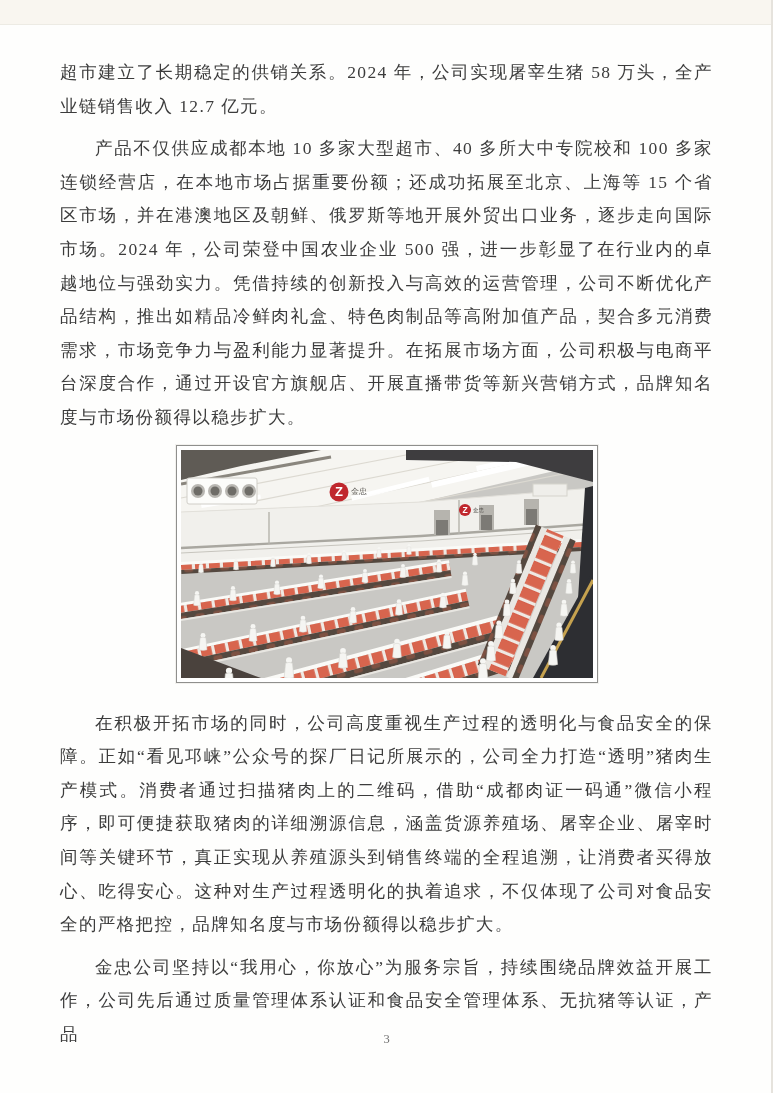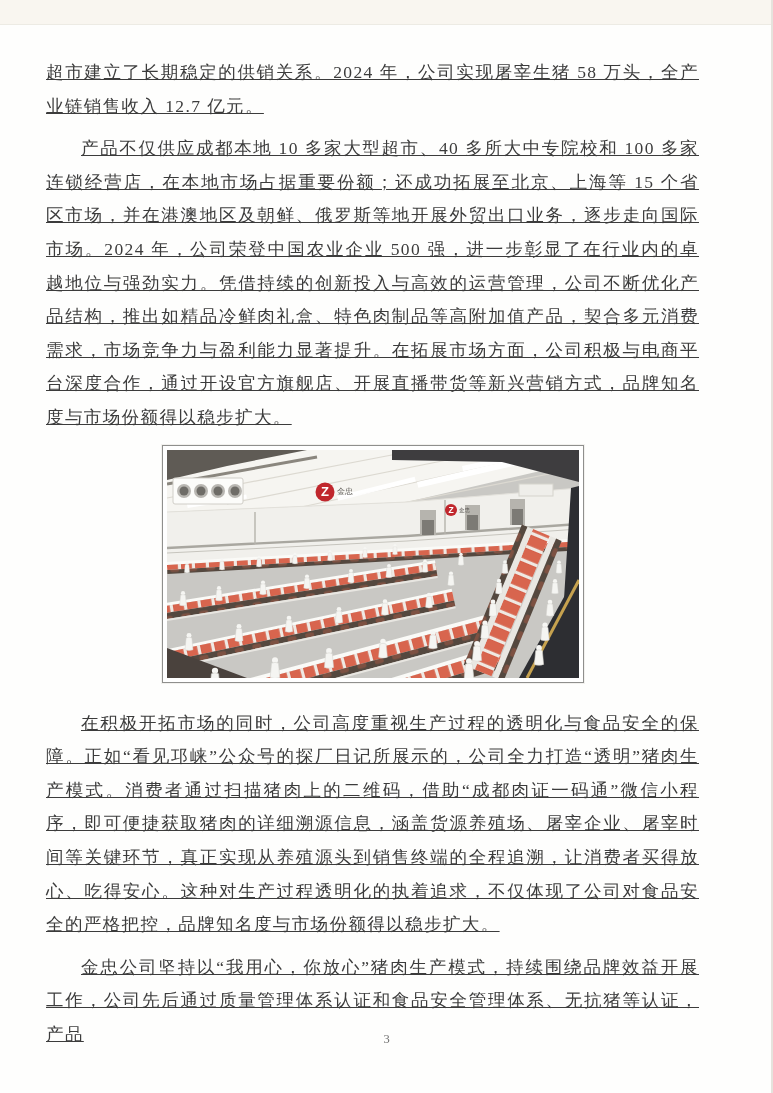--- a/index.html
+++ b/index.html
@@ -13,21 +13,21 @@
   }
   .scan-top{
     position:absolute;top:0;left:0;right:0;height:24px;
     background:#f9f6f0;border-bottom:1px solid #edebe4;
   }
   .scan-right{
     position:absolute;top:0;right:0;width:2px;height:100%;
     background:#e6e3dd;
   }
   .content{
-    position:absolute;top:56px;left:46px;width:653px;text-decoration:underline;
+    position:absolute;top:56px;left:60px;width:653px;
   }
   p.body{
     font-size:17.5px;line-height:33.6px;
     text-align:justify;letter-spacing:1.4px;
     margin:0 0 9px 0;
   }
   p.indent{text-indent:2em;}
   figure.photo-frame{
     margin:10px auto 24px auto;
     width:412px;
@@ -235,17 +235,17 @@
           <use href="#wk" transform="translate(378,186) scale(1.0)"></use>
           <use href="#wk" transform="translate(372,210) scale(1.1)"></use>
 
           <use href="#wk" transform="translate(284,132) scale(0.78)"></use>
           <use href="#wk" transform="translate(294,112) scale(0.68)"></use>
         </g>
       </svg>
     </figure>
 
     <p class="body indent">在积极开拓市场的同时，公司高度重视生产过程的透明化与食品安全的保障。正如“看见邛崃”公众号的探厂日记所展示的，公司全力打造“透明”猪肉生产模式。消费者通过扫描猪肉上的二维码，借助“成都肉证一码通”微信小程序，即可便捷获取猪肉的详细溯源信息，涵盖货源养殖场、屠宰企业、屠宰时间等关键环节，真正实现从养殖源头到销售终端的全程追溯，让消费者买得放心、吃得安心。这种对生产过程透明化的执着追求，不仅体现了公司对食品安全的严格把控，品牌知名度与市场份额得以稳步扩大。</p>
-    <p class="body indent">金忠公司坚持以“我用心，你放心”猪肉生产模式，持续围绕品牌效益开展工作，公司先后通过质量管理体系认证和食品安全管理体系、无抗猪等认证，产品</p>
+    <p class="body indent">金忠公司坚持以“我用心，你放心”为服务宗旨，持续围绕品牌效益开展工作，公司先后通过质量管理体系认证和食品安全管理体系、无抗猪等认证，产品</p>
   </main>
 
   <footer class="page-number">3</footer>
 </div>
 
 </body></html>

